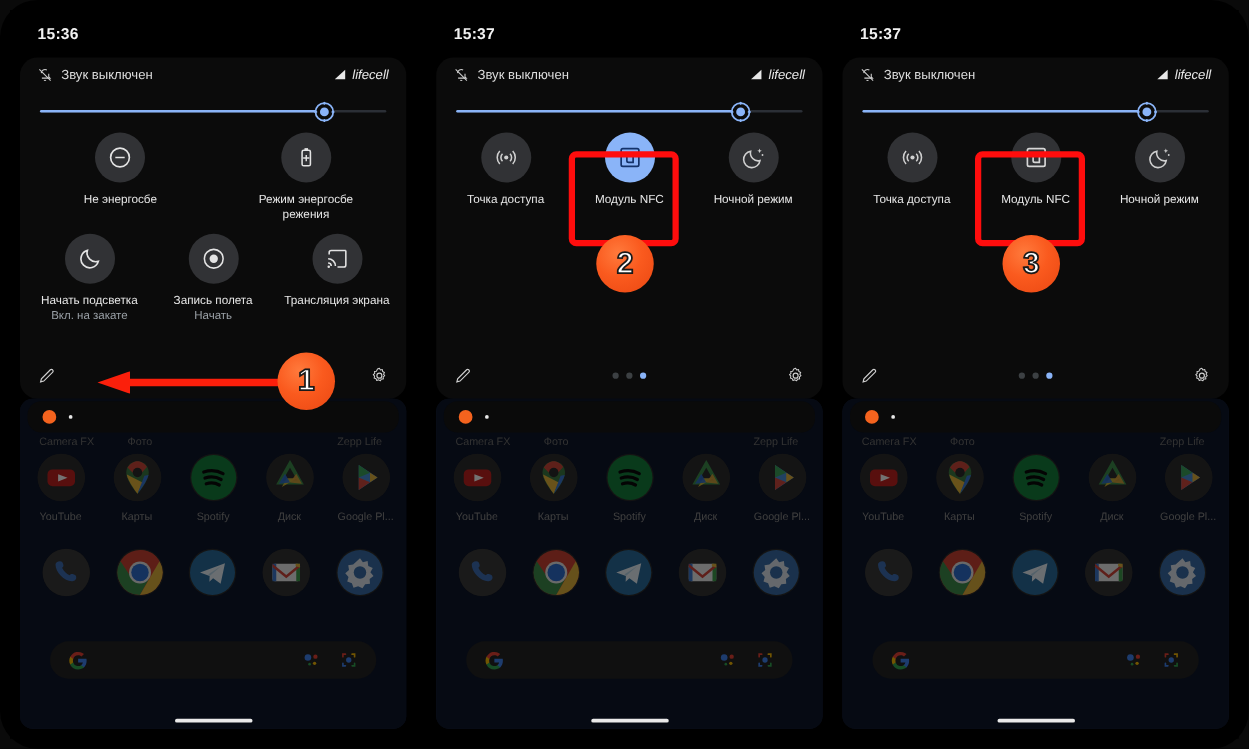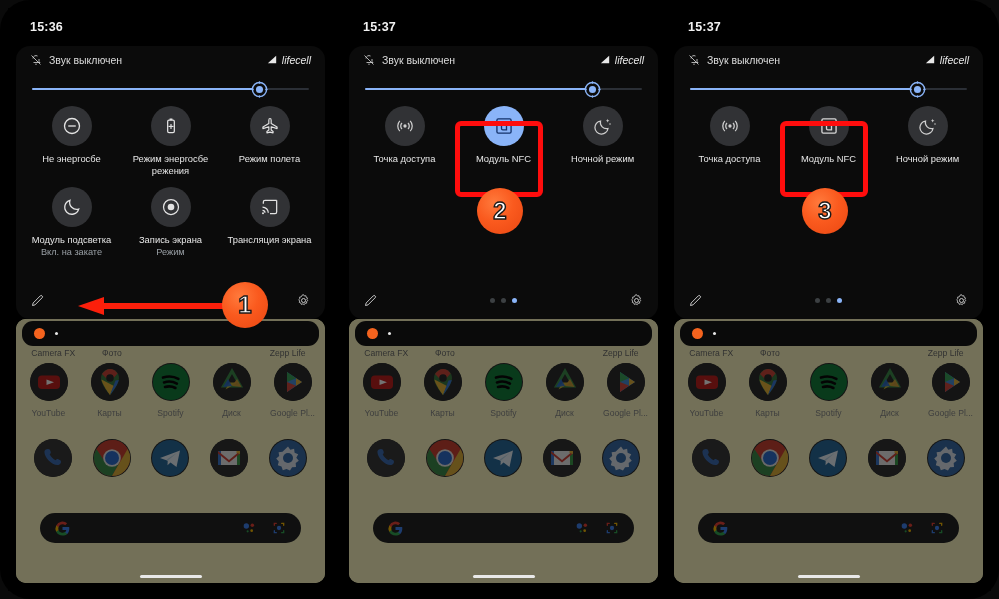--- a/index.html
+++ b/index.html
@@ -35,21 +35,21 @@
   .tile-icon.on{background:#8ab4f8;}
   .tile-label{margin-top:7px;color:#e6e6e6;font-size:9.4px;text-align:center;line-height:12px;max-width:86px;}
   .tile-sub{color:#9aa0a6;font-size:9.2px;text-align:left;line-height:12px;}
 
   .shade-foot{position:absolute;left:0;right:0;bottom:6px;height:26px;display:flex;align-items:center;padding:0 14px;}
   .dots{flex:1;display:flex;align-items:center;justify-content:center;gap:6px;}
   .dot{width:5px;height:5px;border-radius:50%;background:#3c4043;}
   .dot.active{background:#8ab4f8;}
 
   
-  .home{position:absolute;left:8px;right:8px;top:311px;bottom:8px;background:#fef9c3;border-radius:10px;overflow:hidden;text-decoration:underline;}
+  .home{position:absolute;left:8px;right:8px;top:311px;bottom:8px;background:#0f172a;border-radius:10px;overflow:hidden;text-decoration:underline;}
   .home-dim{position:absolute;inset:0;background:rgba(0,0,0,.55);pointer-events:none;}
   .widgetbar{position:absolute;left:6px;right:6px;top:2px;height:25px;background:#0a0a0a;border-radius:11px;display:flex;align-items:center;padding:0 12px;gap:10px;z-index:3;}
   .wb-dot-o{width:11px;height:11px;border-radius:50%;background:#f4631e;}
   .wb-dot-w{width:3px;height:3px;border-radius:50%;background:#e8e8e8;}
 
   .cutrow{position:absolute;left:0;right:0;top:20px;height:22px;display:flex;padding:0 8px;}
   .cutcell{flex:1;text-align:center;color:#6f6f6f;font-size:8.6px;padding-top:9px;overflow:hidden;white-space:nowrap;}
 
   .approw{position:absolute;left:0;right:0;display:flex;padding:0 8px;}
   .approw.r1{top:44px;gap:12px;}
@@ -132,49 +132,41 @@
           <div class="tile-icon">
             <svg width="20" height="20" viewBox="0 0 24 24">
               <rect x="8" y="5" width="8" height="15" rx="1.6" fill="none" stroke="#e3e3e3" stroke-width="1.5"></rect>
               <rect x="10.3" y="3" width="3.4" height="2" fill="#e3e3e3"></rect>
               <line x1="12" y1="9.5" x2="12" y2="15.5" stroke="#e3e3e3" stroke-width="1.4"></line>
               <line x1="9" y1="12.5" x2="15" y2="12.5" stroke="#e3e3e3" stroke-width="1.4"></line>
             </svg>
           </div>
           <div class="tile-label">Режим энергосбе режения</div>
         </div>
-        <div class="tile">
-          <div class="tile-icon">
-            <svg width="20" height="20" viewBox="0 0 24 24">
-              <path d="M12 3c.9 0 1.4.9 1.4 2v4.1l7.1 4v2l-7.1-2.2v4l2.3 1.7v1.6L12 19.4l-3.7.8v-1.6l2.3-1.7v-4L3.5 15.1v-2l7.1-4V5c0-1.1.5-2 1.4-2z" fill="none" stroke="#e3e3e3" stroke-width="1.4" stroke-linejoin="round"></path>
-            </svg>
-          </div>
-          <div class="tile-label">Режим полета</div>
-        </div>
       </div>
 
       <div class="tiles" style="padding-top:10px">
         <div class="tile">
           <div class="tile-icon">
             <svg width="20" height="20" viewBox="0 0 24 24">
               <path d="M20 14.5A8.5 8.5 0 0 1 9.5 4 8.5 8.5 0 1 0 20 14.5z" fill="none" stroke="#e3e3e3" stroke-width="1.6"></path>
             </svg>
           </div>
-          <div class="tile-label">Модуль подсветка</div>
+          <div class="tile-label">Начать подсветка</div>
           <div class="tile-sub">Вкл. на закате</div>
         </div>
         <div class="tile">
           <div class="tile-icon">
             <svg width="20" height="20" viewBox="0 0 24 24">
               <circle cx="12" cy="12" r="9" fill="none" stroke="#e3e3e3" stroke-width="1.5"></circle>
               <circle cx="12" cy="12" r="4" fill="#e3e3e3"></circle>
             </svg>
           </div>
-          <div class="tile-label">Запись экрана</div>
-          <div class="tile-sub">Режим</div>
+          <div class="tile-label">Запись полета</div>
+          <div class="tile-sub">Начать</div>
         </div>
         <div class="tile">
           <div class="tile-icon">
             <svg width="20" height="20" viewBox="0 0 24 24">
               <path d="M20 4H6a2 2 0 0 0-2 2v2" fill="none" stroke="#e3e3e3" stroke-width="1.5"></path>
               <path d="M20 4v14a2 2 0 0 1-2 2h-6" fill="none" stroke="#e3e3e3" stroke-width="1.5"></path>
               <path d="M3 12a7 7 0 0 1 7 7" fill="none" stroke="#e3e3e3" stroke-width="1.5"></path>
               <path d="M3 16a3 3 0 0 1 3 3" fill="none" stroke="#e3e3e3" stroke-width="1.5"></path>
               <circle cx="3.6" cy="19.6" r="1.2" fill="#e3e3e3"></circle>
             </svg>

